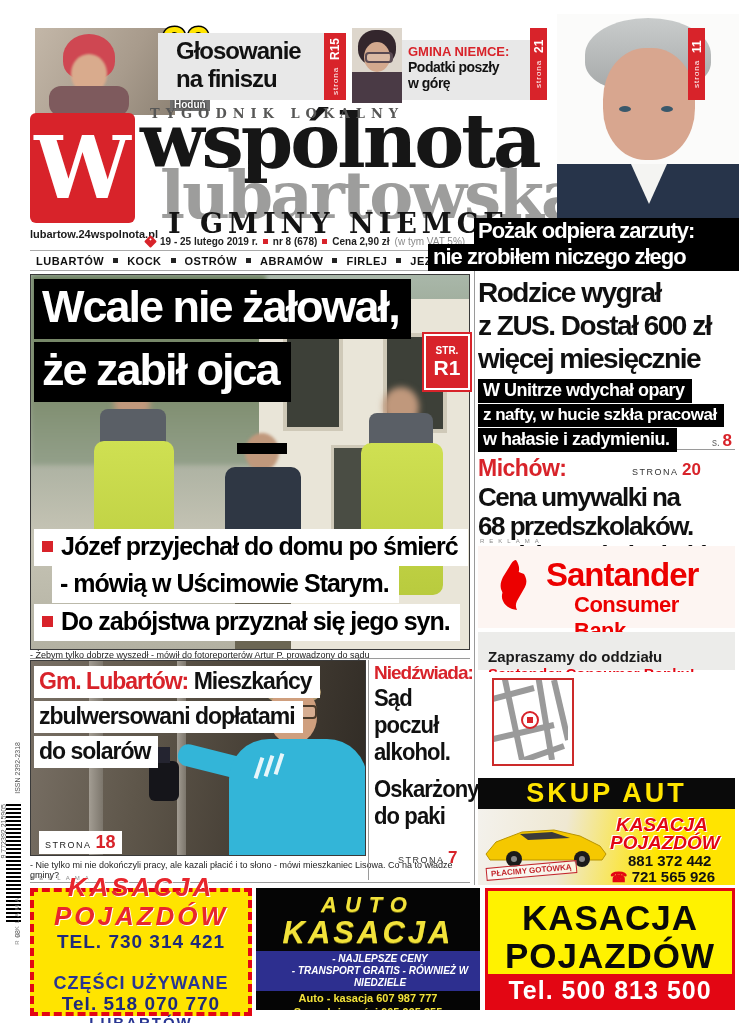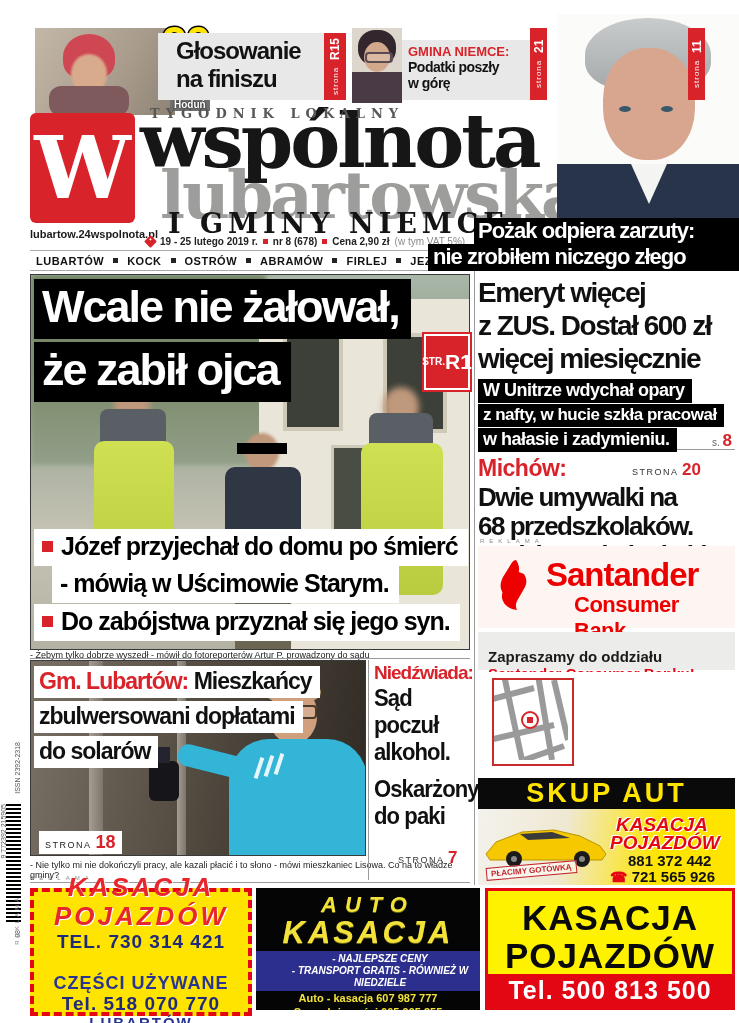--- a/index.html
+++ b/index.html
@@ -87,21 +87,21 @@
   .blur-face{position:absolute;border-radius:50%;background:#c0987c;filter:blur(3px);}
   .censor{position:absolute;background:#000;}
   .jacket{position:absolute;border-radius:10px;background:#2f3744;}
   .pants{position:absolute;background:#6b6653;}
   
   .hl{position:absolute;background:#000;color:#fff;font-weight:bold;font-size:45px;letter-spacing:-2px;
       line-height:1.15;padding:2px 12px 6px 8px;white-space:nowrap;z-index:5;}
   .hl1{left:34px;top:279px;}
   .hl2{left:34px;top:342px;}
   .badge{left:424px;top:334px;width:42px;height:52px;background:#d8232a;border:2px solid #fff;
-         box-shadow:0 0 0 2px #d8232a;z-index:6;display:flex;flex-direction:row;align-items:center;justify-content:center;color:#fff;font-weight:bold;}
+         box-shadow:0 0 0 2px #d8232a;z-index:6;display:flex;flex-direction:column;align-items:center;justify-content:center;color:#fff;font-weight:bold;}
   .badge .s1{font-size:10px;line-height:12px;}
   .badge .s2{font-size:21px;line-height:22px;}
   .bullet-bar{position:absolute;background:#fff;color:#000;font-weight:bold;font-size:25px;letter-spacing:-1px;
               line-height:1.1;padding:4px 10px 5px 8px;white-space:nowrap;z-index:5;display:flex;align-items:center;gap:8px;}
   .bsq{width:11px;height:11px;background:#d8232a;flex:0 0 auto;}
   .bb1{left:34px;top:529px;}
   .bb2{left:52px;top:566px;}
   .bb3{left:34px;top:604px;}
   .caption{position:absolute;font-size:9px;color:#1c1c1c;}
   .cap1{left:30px;top:650px;width:440px;}
@@ -322,42 +322,42 @@
   </div>
   <div class="abs bullet-bar bb3">
     <span class="bsq"></span>
     <span>Do zabójstwa przyznał się jego syn.</span>
   </div>
   <div class="caption cap1 abs">- Żebym tylko dobrze wyszedł - mówił do fotoreporterów Artur P. prowadzony do sądu</div>
   <div class="rule" style="left:30px;top:658px;width:440px;height:1px;"></div>
   <div class="rule" style="left:474px;top:252px;width:1px;height:633px;"></div>
 
   <div class="abs rcol-h1">
-    <div>Emeryt więcej</div>
+    <div>Rodzice wygrał</div>
     <div>z ZUS. Dostał 600 zł</div>
     <div>więcej miesięcznie</div>
   </div>
   <div class="abs deck">
     <div><span class="deck-chip">W Unitrze wdychał opary</span></div>
     <div><span class="deck-chip" style="font-size:17px;">z nafty, w hucie szkła pracował</span></div>
     <div><span class="deck-chip">w hałasie i zadymieniu.</span></div>
     <div class="s8">
       <span>s.</span>
       <span class="pg">8</span>
     </div>
   </div>
   <div class="rule" style="left:478px;top:449px;width:257px;height:1px;"></div>
 
   <div class="abs michow-k">Michów:</div>
   <div class="abs strona-right mich-strona">
     <span>STRONA</span>
     <span class="pg">20</span>
   </div>
   <div class="abs michow-l">
-    <div>Dwie umywalki na</div>
+    <div>Cena umywalki na</div>
     <div>68 przedszkolaków.</div>
     <div>Rodzice mówią dość!</div>
   </div>
 
   <div class="abs reklama" style="left:480px;top:538px;">REKLAMA</div>
   <div class="abs santander-ad">
     <svg width="58" height="52" viewBox="0 0 58 52" style="position:absolute;left:8px;top:14px;">
       <path d="M38 14 c3 5 3 9 1 13 l-8 14 c-1.5 3 -1.5 6 0 9 -7 -1 -12 -4 -14 -9 -2 -4 -1 -8 1 -12 l6 -10 c2 -4 2 -7 1 -10 z" fill="#ec0000"></path>
       <path d="M22 0 c4 6 4 11 1 16 l-6 11 c-2 4 -2 7 -1 11 -5 -2 -8 -5 -9 -9 -1 -4 0 -8 2 -12 l8 -13 c2 -3 3 -4 5 -4 z" fill="#ec0000" transform="translate(8,0)"></path>
     </svg>

